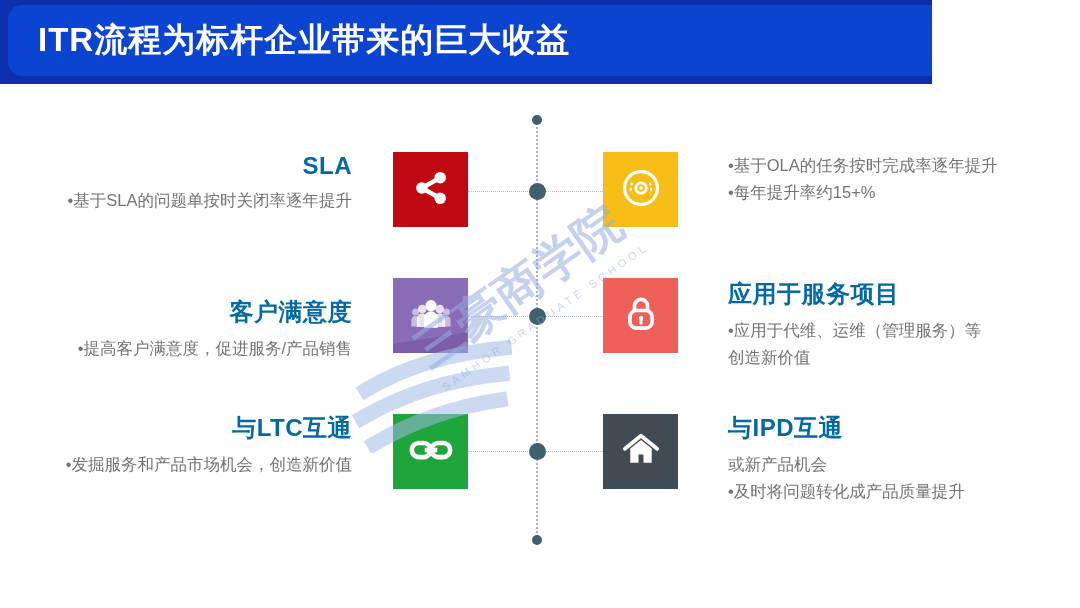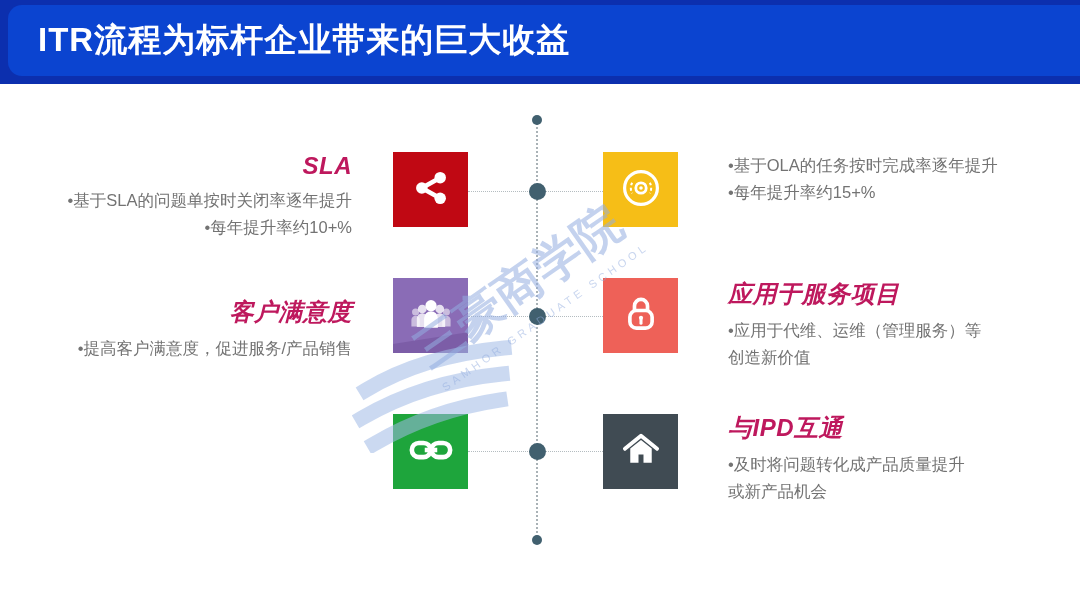--- a/index.html
+++ b/index.html
@@ -3,21 +3,21 @@
 <meta charset="utf-8">
 <style>
   * { box-sizing: border-box; }
   html,body { margin:0; padding:0; background:#fff; }
   .slide {
     position:relative; width:1080px; height:608px; background:#ffffff;
     overflow:hidden; font-family:"Liberation Sans", sans-serif;
   }
 
   
-  .header { position:absolute; top:0; left:0; width:1080px; height:84px; background:#0c2fae; }
+  .header { position:absolute; top:0; left:0; width:932px; height:84px; background:#0c2fae; }
   .header-bar {
     position:absolute; top:5px; left:8px; right:0; height:71px;
     background:#0b44d0; border-radius:14px 0 0 14px;
     display:flex; align-items:center; padding-left:30px;
   }
   .header-title { color:#ffffff; font-size:33px; font-weight:bold; letter-spacing:1px; }
 
   
   .vline { position:absolute; left:536px; top:120px; height:420px; width:0; border-left:2px dotted #a9b2b6; }
   .hline { position:absolute; height:0; border-top:1px dotted #b4bcc0; }
@@ -39,21 +39,21 @@
   .sq-purple .shade {
     position:absolute; left:0; bottom:0; width:100%; height:26px;
     background:rgba(60,30,100,0.18);
     clip-path:polygon(0 65%, 100% 20%, 100% 100%, 0 100%);
   }
 
   
   .tb { position:absolute; }
   .tb-left  { left:30px;  width:322px; text-align:right; }
   .tb-right { left:728px; width:330px; text-align:left; }
-  .tb .sec-title { font-size:24px; font-weight:bold; color:#be185d; margin:0 0 7px 0; letter-spacing:0.5px;font-style:italic; }
+  .tb .sec-title { font-size:24px; font-weight:bold; color:#0369a1; margin:0 0 7px 0; letter-spacing:0.5px; }
   .tb .line { font-size:16.5px; color:#737373; line-height:27px; }
 
   
   .watermark { position:absolute; left:440px; top:210px; width:340px; height:240px;
     transform:rotate(-35deg); transform-origin:center; pointer-events:none; z-index:5; }
   .wm-text { font-size:48px; font-weight:bold; color:rgba(148,173,224,0.55); white-space:nowrap; }
   .wm-sub  { font-size:11px; letter-spacing:4px; color:rgba(148,173,224,0.50); margin-top:2px; white-space:nowrap; }
   .wm-logo { position:absolute; left:352px; top:338px; pointer-events:none; z-index:4; }
 </style>
 </head>
@@ -76,21 +76,20 @@
   <div class="hline" style="left:539px; top:451px; width:64px;"></div>
   <div class="node node-sm" style="left:532px; top:115px;"></div>
   <div class="node node-lg" style="left:529px; top:183px;"></div>
   <div class="node node-lg" style="left:529px; top:308px;"></div>
   <div class="node node-lg" style="left:529px; top:443px;"></div>
   <div class="node node-sm" style="left:532px; top:535px;"></div>
 
   <div class="tb tb-left" style="top:152px;">
     <div class="sec-title">SLA</div>
     <div class="line">•基于SLA的问题单按时关闭率逐年提升</div>
-    <div class="line">•每年提升率约10+%</div>
   </div>
   <div class="sq sq-red" style="left:393px; top:152px;">
     <span>
       <svg width="46" height="46" viewBox="0 0 24 24">
         <g stroke="#ffffff" stroke-width="2.4" fill="none">
           <path d="M7.2 12 L16.8 6.6 M7.2 12 L16.8 17.4"></path>
         </g>
         <circle cx="7.2" cy="12" r="3" fill="#ffffff"></circle>
         <circle cx="16.8" cy="6.6" r="3" fill="#ffffff"></circle>
         <circle cx="16.8" cy="17.4" r="3" fill="#ffffff"></circle>
@@ -149,42 +148,46 @@
         <path d="M12 14.6 v2.2" stroke-width="1.6" stroke-linecap="round"></path>
       </svg>
     </span>
   </div>
   <div class="tb tb-right" style="top:278px;">
     <div class="sec-title">应用于服务项目</div>
     <div class="line">•应用于代维、运维（管理服务）等</div>
     <div class="line">创造新价值</div>
   </div>
 
+  <div class="tb tb-left" style="top:412px;">
+    <div class="sec-title">与LTC互通</div>
+    <div class="line">•发掘服务和产品市场机会，创造新价值</div>
+  </div>
   <div class="sq sq-green" style="left:393px; top:414px;">
     <span>
       <svg width="50" height="50" viewBox="0 0 24 24" fill="none" stroke="#ffffff">
         <rect x="2.8" y="8.6" width="9" height="6.8" rx="3.4" stroke-width="2.2"></rect>
         <rect x="12.2" y="8.6" width="9" height="6.8" rx="3.4" stroke-width="2.2"></rect>
         <path d="M9 12 h6" stroke-width="2.2"></path>
       </svg>
     </span>
   </div>
 
   <div class="sq sq-dark" style="left:603px; top:414px;">
     <span>
       <svg width="46" height="46" viewBox="0 0 24 24">
         <path d="M3.6 11.4 L12 4.6 L20.4 11.4" fill="none" stroke="#ffffff" stroke-width="2" stroke-linecap="round" stroke-linejoin="round"></path>
         <path fill-rule="evenodd" fill="#ffffff" d="M6.4 11.2 L12 6.8 L17.6 11.2 V18.6 H6.4 Z M10.7 18.6 V14.4 H13.3 V18.6 Z"></path>
       </svg>
     </span>
   </div>
   <div class="tb tb-right" style="top:412px;">
     <div class="sec-title">与IPD互通</div>
+    <div class="line">或新产品机会</div>
     <div class="line">•及时将问题转化成产品质量提升</div>
-    <div class="line">或新产品机会</div>
   </div>
 
   <div class="wm-logo">
     <svg width="165" height="115" viewBox="0 0 165 115">
       <g fill="none" stroke="rgba(160,185,230,0.55)" stroke-width="15" stroke-linecap="square">
         <path d="M14 52 Q70 18 152 10"></path>
         <path d="M10 80 Q72 44 150 36"></path>
         <path d="M22 106 Q80 72 148 62"></path>
       </g>
     </svg>

